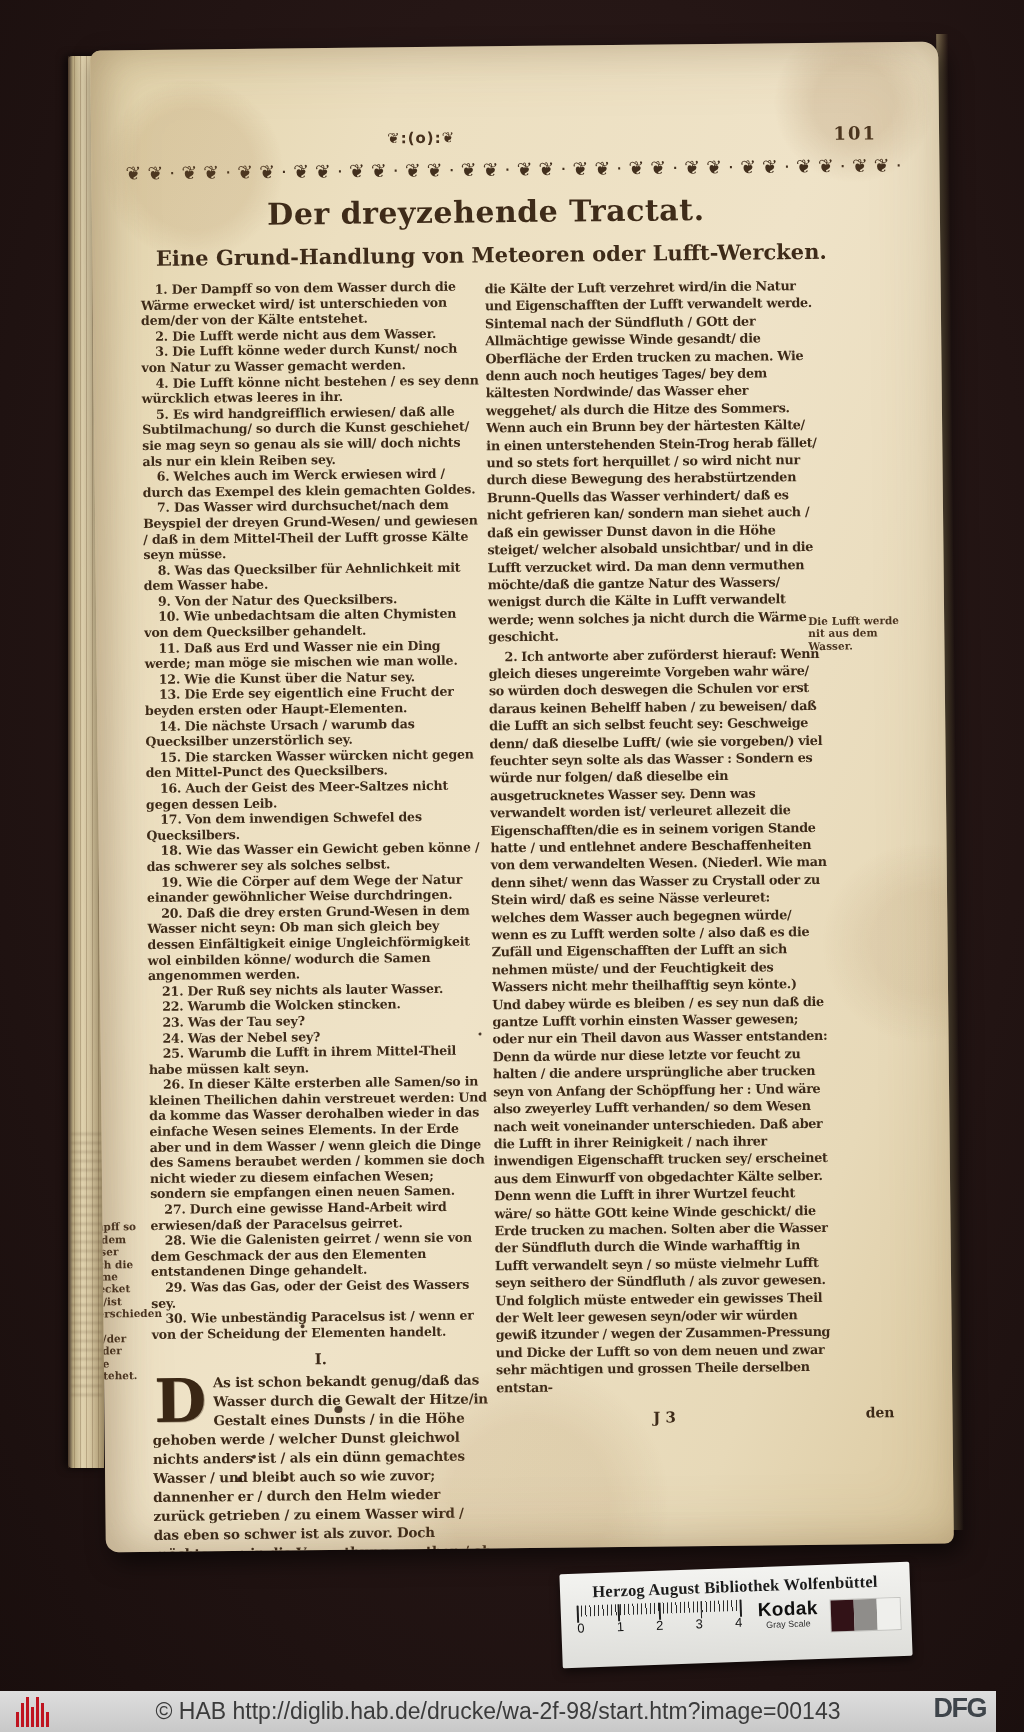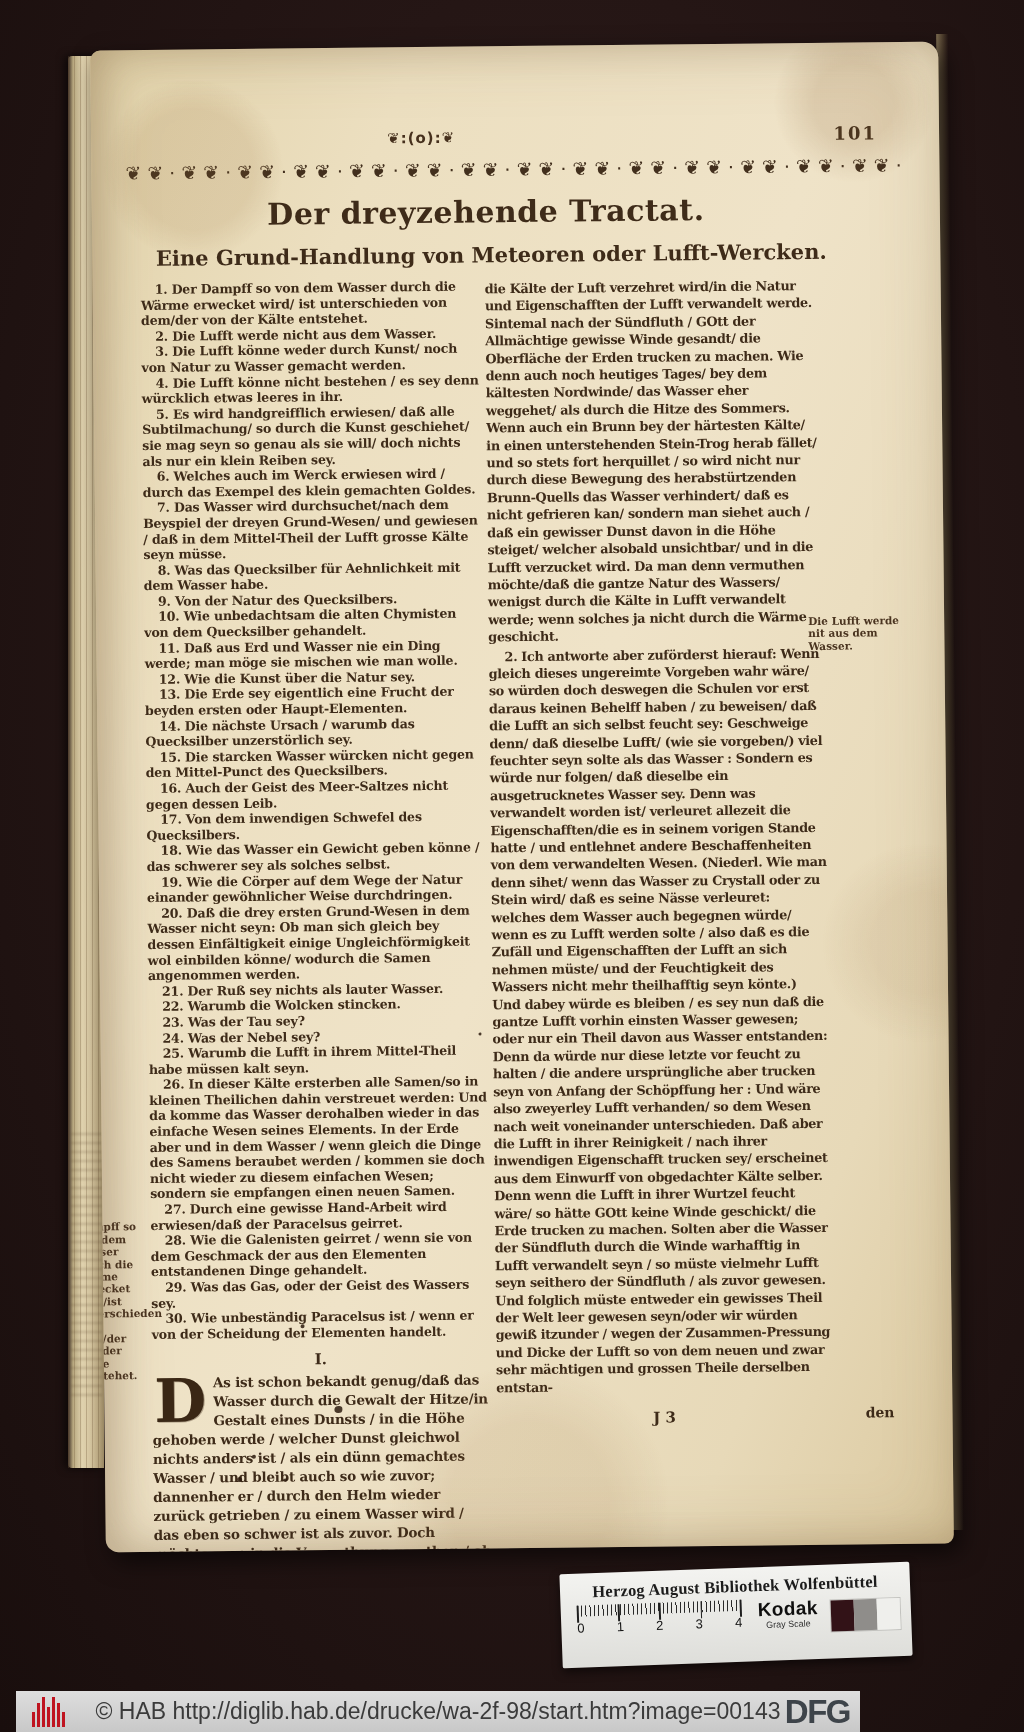--- a/index.html
+++ b/index.html
@@ -72,28 +72,28 @@
     background:repeating-linear-gradient(90deg,#2a2a2a 0 1px,transparent 1px 4.3px);}
   .ruler-major{position:absolute;top:0;width:1.6px;height:17px;background:#1e1e1e;}
   .ruler-nums{display:flex;justify-content:space-between;margin-top:4px;
     font-family:"Liberation Sans",sans-serif;font-size:13px;color:#161616;}
   .kodak{margin-left:16px;text-align:center;font-family:"Liberation Sans",sans-serif;}
   .kodak-name{font-weight:700;font-size:19px;letter-spacing:.4px;color:#0f0f0f;}
   .kodak-sub{font-size:9px;color:#333;margin-top:-1px;}
   .patches{display:flex;margin-left:12px;margin-top:3px;border:1px solid #c2c2be;}
   .patch{width:23px;height:31px;}
   
-  .footer{position:absolute;left:16px;bottom:0;width:844px;height:41px;
+  .footer{position:absolute;left:0;bottom:0;width:996px;height:41px;
     background:linear-gradient(#dedede,#c8c8c8);}
   .hab-logo{position:absolute;left:16px;bottom:5px;display:flex;align-items:flex-end;gap:2px;}
   .hab-bar{width:3px;background:#bf1420;}
   .footer-url{position:absolute;left:0;right:0;top:7px;text-align:center;
     font-family:"Liberation Sans",sans-serif;font-size:23px;color:#3b3b3b;}
   .dfg{position:absolute;right:10px;top:2px;font-family:"Liberation Sans",sans-serif;
-    font-weight:700;font-size:33px;letter-spacing:-1.5px;color:#3e444a;}
+    font-weight:700;font-size:27px;letter-spacing:-1.5px;color:#3e444a;}
 </style>
 </head>
 <body>
 
 <div class="photo-bg"></div>
 <div class="fore-edge"></div>
 <div class="show-through"></div>
 <div class="right-edge"></div>
 
 <div class="page">

